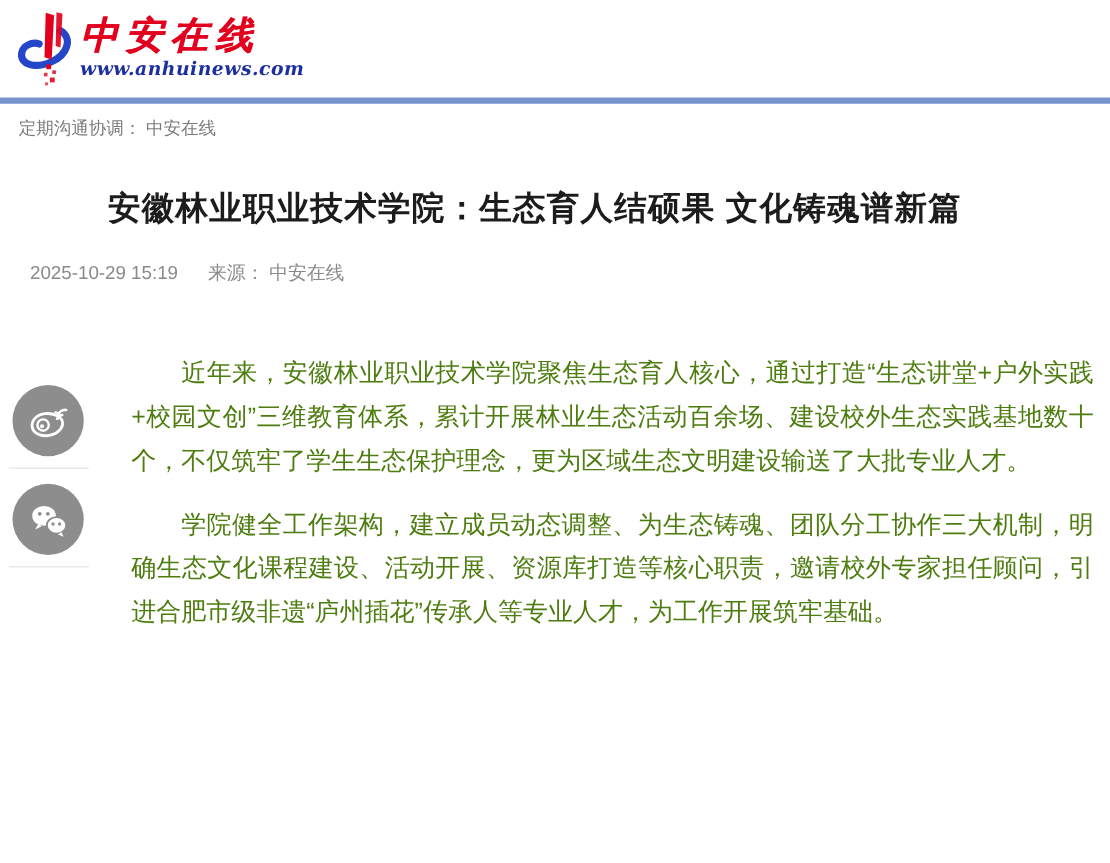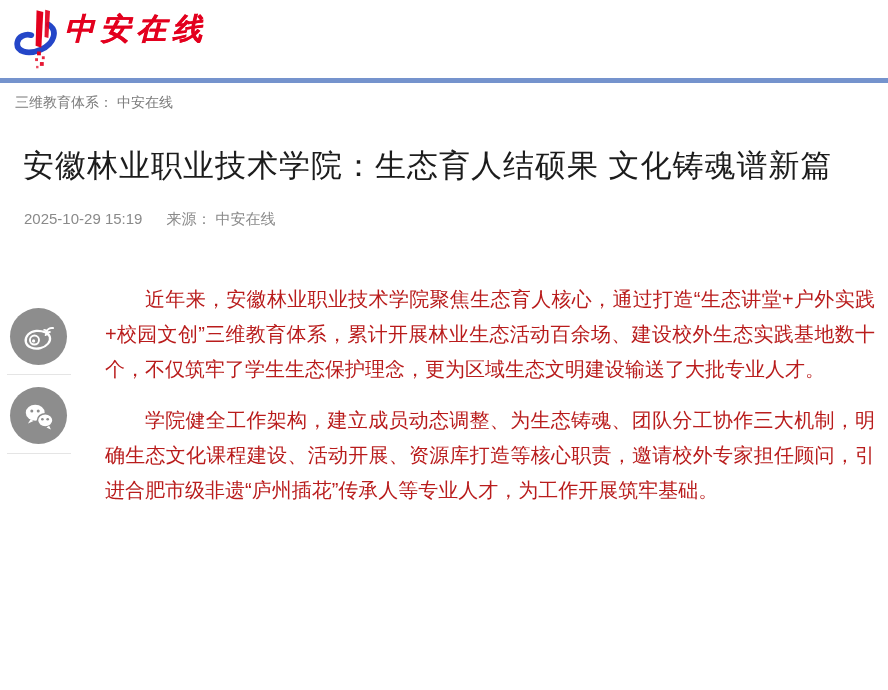--- a/index.html
+++ b/index.html
@@ -29,39 +29,39 @@
     font-size:15px; line-height:17px; margin-top:1px;
     color:#1b2f9e; letter-spacing:0.4px; white-space:nowrap;
   }
   .blue-divider { height:5px; background:#7593cd; }
   
   .breadcrumb { margin:9px 0 0 15px; font-size:14px; line-height:20px; color:#7b7b7b; }
   .breadcrumb a { color:#7b7b7b; text-decoration:none; cursor:pointer; }
   
   .article-title {
     margin:32px 55px 0 23px;
-    font-size:31px; line-height:44px; letter-spacing:1px;
-    font-weight:normal; color:#1c1c1c;
+    font-size:26px; line-height:44px; letter-spacing:1px;
+    font-weight:bold; color:#1c1c1c;text-align:center;
   }
   .meta { margin:22px 0 0 24px; font-size:15px; line-height:18px; color:#8a8a8a; }
   .meta .date { margin-right:24px; }
   .meta .src-label { margin-right:4px; }
   
   .content-row { position:relative; margin-top:54px; }
   .share-col { position:absolute; left:10px; top:26px; width:80px; }
   .share-btn {
     display:flex; align-items:center; justify-content:center;
     width:57px; height:57px; border-radius:50%;
     background:#8d8d8d; border:none; padding:0; cursor:pointer;
   }
   .share-btn svg { display:block; }
   .share-sep { width:64px; height:1px; background:#e5e5e5; margin:9px 0 12px -3px; }
   .body-text {
     margin:0 13px 0 105px;
-    font-size:20px; line-height:35px; color:#b91c1c;
+    font-size:20px; line-height:35px; color:#4d7c0f;
     text-align:justify;
   }
   .body-text p { margin:0 0 16px; text-indent:2em; }
 </style>
 </head>
 <body>
 
 <div class="page">
 
   <header class="site-header">
@@ -73,28 +73,29 @@
         <g fill="#e3001e">
           <rect x="24" y="45" width="4" height="4"></rect>
           <rect x="29" y="50" width="3" height="3" opacity="0.85"></rect>
           <rect x="22" y="52" width="3" height="3" opacity="0.8"></rect>
           <rect x="27" y="56" width="4" height="4" opacity="0.9"></rect>
           <rect x="23" y="60" width="2.5" height="2.5" opacity="0.7"></rect>
         </g>
       </svg>
       <span class="logo-text-block">
         <span class="logo-cn" style="display:block">中安在线</span>
+        <span class="logo-url" style="display:block">www.anhuinews.com</span>
       </span>
     </a>
   </header>
 
   <div class="blue-divider"></div>
 
   <nav class="breadcrumb">
-    <span>三维教育体系：</span>
+    <span>定期沟通协调：</span>
     <a>中安在线</a>
   </nav>
 
   <main>
     <h1 class="article-title">安徽林业职业技术学院：生态育人结硕果 文化铸魂谱新篇</h1>
 
     <div class="meta">
       <span class="date">2025-10-29 15:19</span><span class="src-label">来源：</span><span>中安在线</span>
     </div>
 

